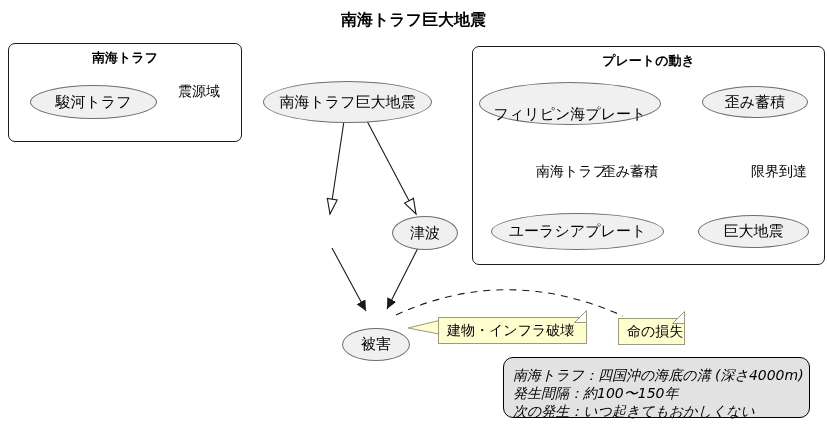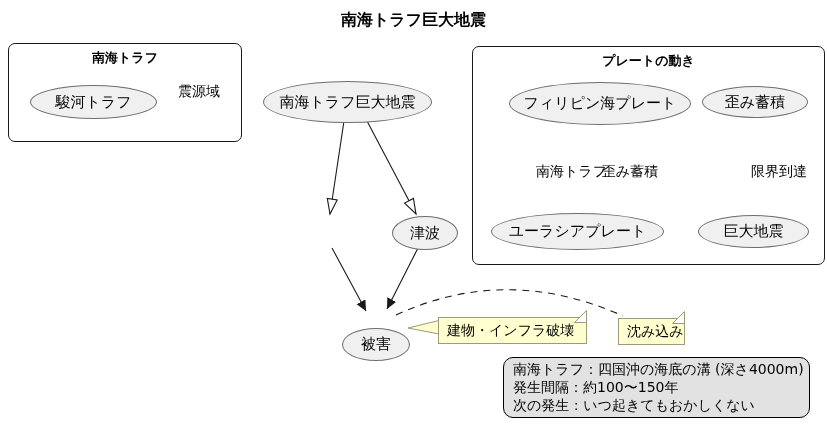--- a/index.html
+++ b/index.html
@@ -36,22 +36,23 @@
   }
   .note{
     position:absolute; background:var(--note-fill); border:1px solid var(--note-border);
     display:flex; align-items:center; padding:0 8px; font-size:14px; white-space:nowrap;
     box-sizing:border-box;
   }
   .note-fold{position:absolute; top:-8px; right:-1px; width:13px; height:13px;}
   .info-box{
     position:absolute; left:503px; top:357px; width:307px; height:61px;
     background:var(--info-fill); border:1.8px solid #000; border-radius:10px;
-    box-sizing:border-box; padding:2px 9px; font-size:14px; line-height:18px;
+    box-sizing:border-box; padding:8px 9px; font-size:14px; line-height:18px;
     white-space:nowrap;
+    font-style:italic;
   }
 </style>
 </head>
 <body>
 
 <div class="canvas">
 
   <svg class="edge-layer" viewBox="0 0 827 436" xmlns="http://www.w3.org/2000/svg">
     <defs>
       <marker id="head-hollow" markerWidth="20" markerHeight="14" refX="16" refY="6" orient="auto" markerUnits="userSpaceOnUse">
@@ -90,21 +91,21 @@
   <div class="node" style="left:392px; top:216px; width:64px; height:32px;">
     <span>津波</span>
   </div>
   <div class="node" style="left:342px; top:328px; width:66px; height:31px;">
     <span>被害</span>
   </div>
 
   <div class="package" style="left:472px; top:46px; width:351px; height:217px;">
     <div class="package-title">プレートの動き</div>
   </div>
-  <div class="node" style="left:509px; top:82px; width:180px; height:41px;">
+  <div class="node" style="left:479px; top:82px; width:180px; height:41px;align-items:flex-end;">
     <span>フィリピン海プレート</span>
   </div>
   <div class="node" style="left:702px; top:86px; width:104px; height:30px;">
     <span>歪み蓄積</span>
   </div>
   <div class="node" style="left:491px; top:213px; width:171px; height:35px;">
     <span>ユーラシアプレート</span>
   </div>
   <div class="node" style="left:698px; top:215px; width:109px; height:31px;">
     <span>巨大地震</span>
@@ -113,21 +114,21 @@
   <div class="edge-label" style="left:599px; top:163px; width:62px;">歪み蓄積</div>
   <div class="edge-label" style="left:750px; top:163px; width:58px;">限界到達</div>
 
   <div class="note" style="left:438px; top:317px; width:149px; height:27px;">
     <span>建物・インフラ破壊</span>
     <svg class="note-fold" viewBox="0 0 13 13" xmlns="http://www.w3.org/2000/svg">
       <polygon points="0.5,12.5 12.5,0.5 12.5,12.5" fill="#ffffff" stroke="#9b9b79" stroke-width="1"></polygon>
     </svg>
   </div>
   <div class="note" style="left:618px; top:318px; width:67px; height:27px;">
-    <span>沈み込み</span>
+    <span>命の損失</span>
     <svg class="note-fold" viewBox="0 0 13 13" xmlns="http://www.w3.org/2000/svg">
       <polygon points="0.5,12.5 12.5,0.5 12.5,12.5" fill="#ffffff" stroke="#9b9b79" stroke-width="1"></polygon>
     </svg>
   </div>
 
   <div class="info-box">
     <div>南海トラフ：四国沖の海底の溝 (深さ4000m)</div>
     <div>発生間隔：約100〜150年</div>
     <div>次の発生：いつ起きてもおかしくない</div>
   </div>

